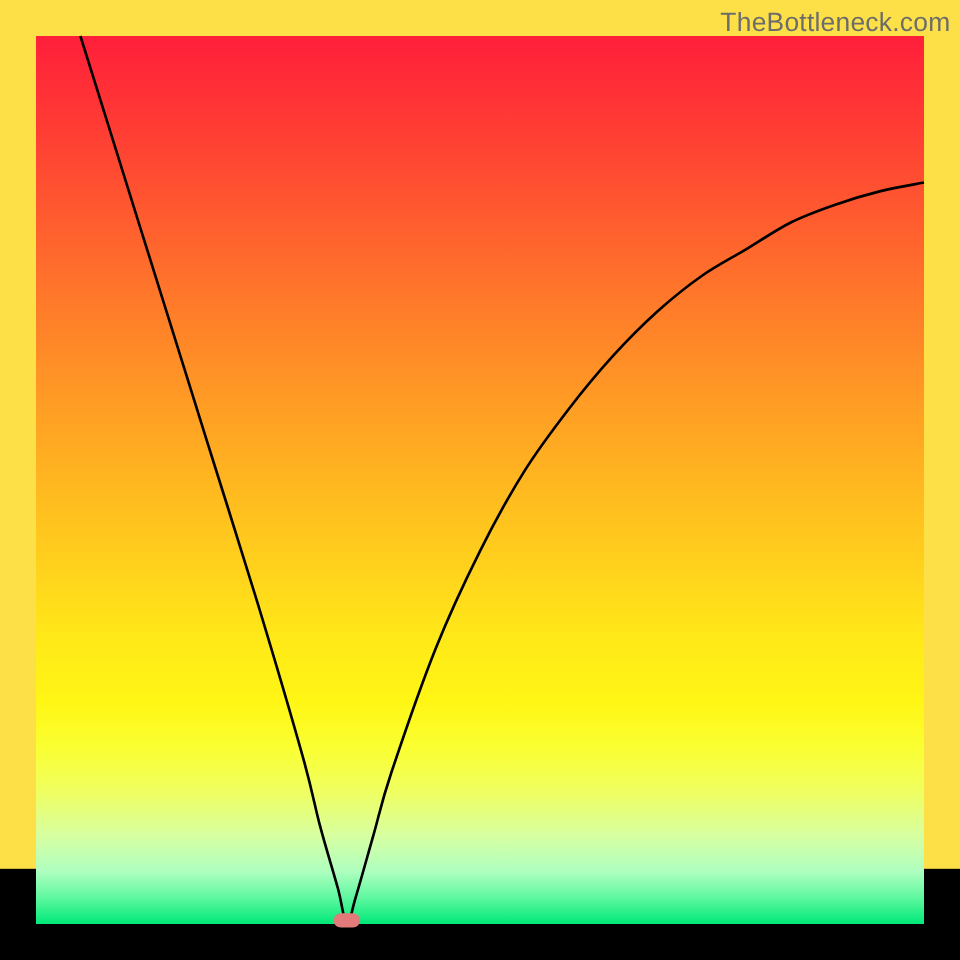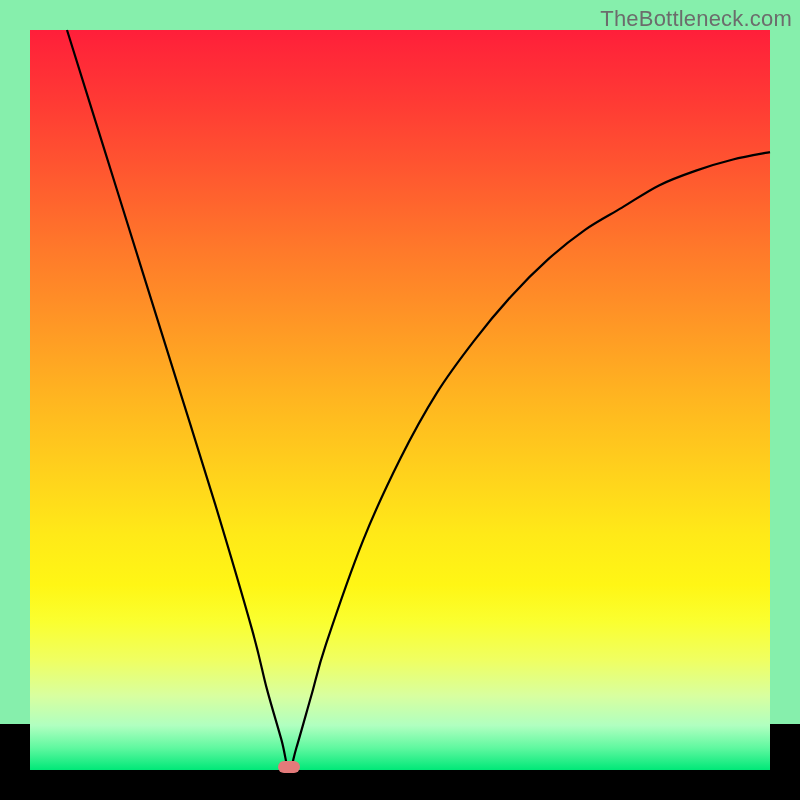--- a/index.html
+++ b/index.html
@@ -9,21 +9,21 @@
     background: #000;
     position: relative;
     overflow: hidden;
     font-family: Arial, Helvetica, sans-serif;
   }
   .frame {
     position: absolute;
     top: 0; left: 0;
     width: 800px;
     height: 724px;
-    background: #86efac;
+    background: #fde047;
   }
   .plot-area {
     position: absolute;
     left: 30px;
     top: 30px;
     width: 740px;
     height: 740px;
     background: linear-gradient(to bottom,
       #ff1f3a 0%,
       #ff3b34 10%,

